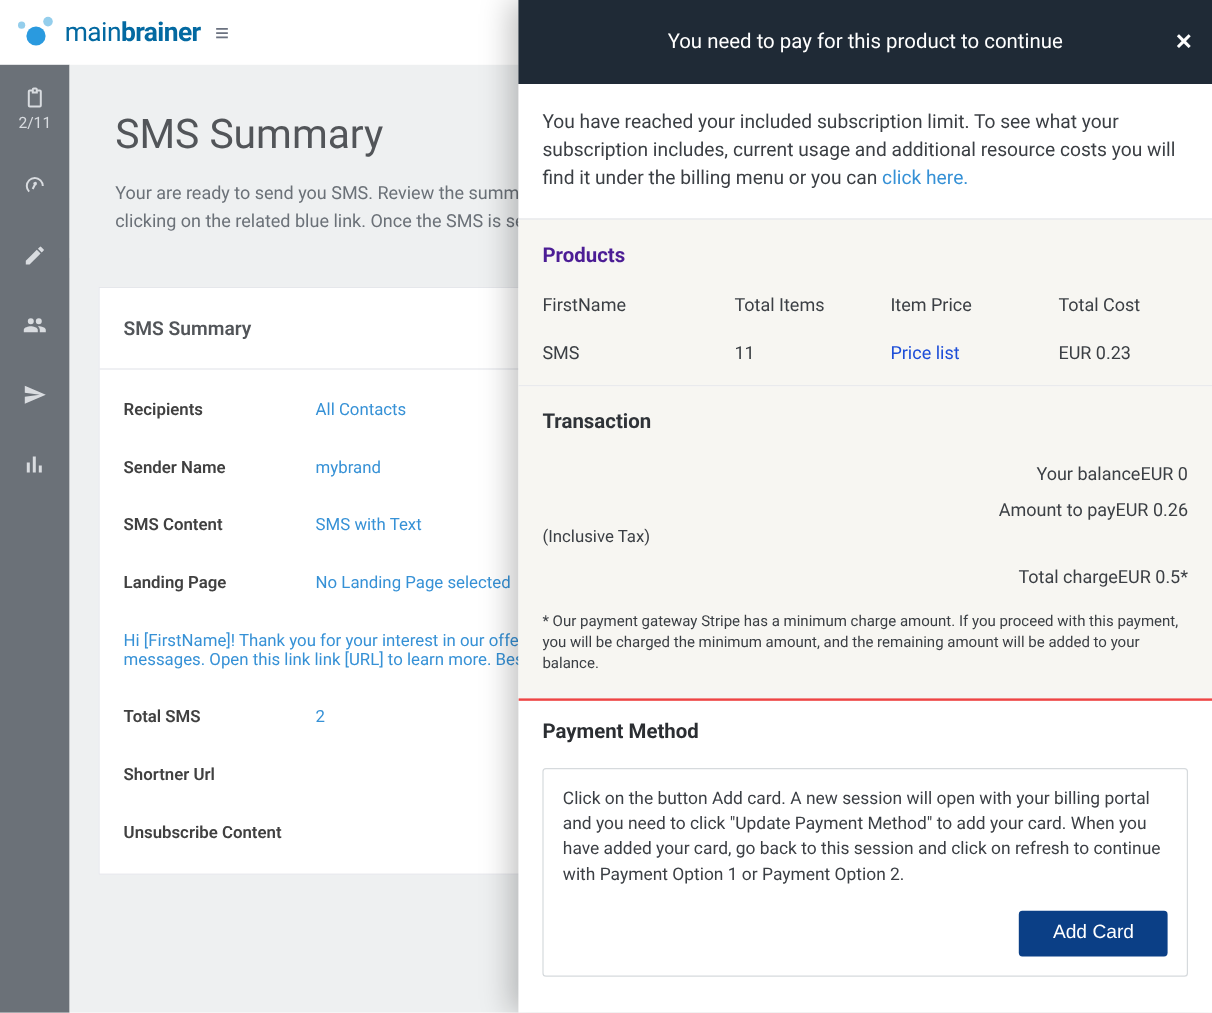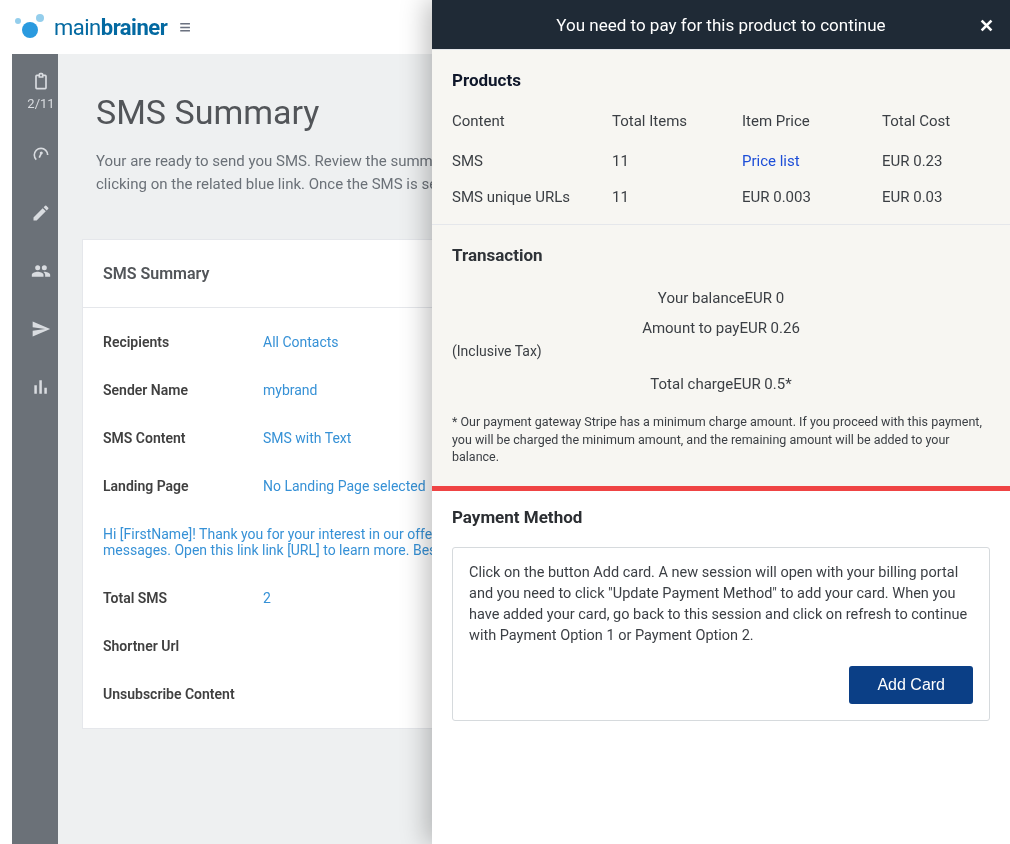--- a/index.html
+++ b/index.html
@@ -11,61 +11,61 @@
   .logo-wrap { display: flex; align-items: center; gap: 6px; }
   .logo-dots { display: inline-flex; position: relative; width: 36px; height: 30px; }
   .logo-dots .d1 { position:absolute; width:16px; height:16px; border-radius:50%; background:#2a9adf; left:10px; top:10px; }
   .logo-dots .d2 { position:absolute; width:8px; height:8px; border-radius:50%; background:#94ceec; left:24px; top:2px; }
   .logo-dots .d3 { position:absolute; width:6px; height:6px; border-radius:50%; background:#94ceec; left:3px; top:6px; }
   .logo-text { font-size: 22px; font-weight: 400; color:#0369a1; letter-spacing: -0.5px; }
   .logo-text b { font-weight: 700; }
   .hamburger-icon { color:#6b7280; font-size:20px; margin-left:12px; cursor:default; }
 
   
-  .leftbar { position:absolute; left:12px; top:54px; bottom:0; width:58px; background:#6b7178; display:flex; flex-direction:column; align-items:center; padding-top:18px; gap:34px; color:#d9dce0; }
+  .leftbar { position:absolute; left:0; top:54px; bottom:0; width:58px; background:#6b7178; display:flex; flex-direction:column; align-items:center; padding-top:18px; gap:34px; color:#d9dce0; }
   .leftbar .step-box { display:flex; flex-direction:column; align-items:center; color:#d9dce0; font-size:13px; }
   .leftbar .step-box svg { width:20px; height:20px; margin-bottom:4px; fill:#d9dce0; }
   .leftbar .nav-icon svg { width:20px; height:20px; fill:#d9dce0; }
 
   
   .main { position:absolute; left:58px; top:54px; right:0; bottom:0; background:#eef0f1; overflow:hidden; }
   .page-head { background:#eef0f1; padding: 38px 38px 20px; }
   .page-title { font-size:34px; font-weight:400; color:#525559; margin-bottom:18px; }
   .page-desc { font-size:15px; color:#6b7178; line-height:1.5; max-width:820px; }
 
   .card { margin: 24px 24px 0; background:#fff; border:1px solid #e5e7eb; }
   .card-head { padding:24px 20px; border-bottom:1px solid #e5e7eb; font-size:16px; font-weight:600; color:#525559; }
   .card-body { padding: 10px 0; }
   .row { display:flex; padding: 16px 20px; font-size:14px; }
   .row .label { width:160px; color:#404040; font-weight:600; }
   .row .value { flex:1; color:#2a9adf; }
   .linklike { color:#3691d6; }
 
   
   .drawer { position:absolute; top:0; right:0; bottom:0; width:578px; background:#fff; box-shadow: -6px 0 24px rgba(0,0,0,.25); display:flex; flex-direction:column; z-index:50; }
-  .drawer-header { background:#1f2a36; color:#fff; height:49px; display:flex; align-items:center; justify-content:center; position:relative; font-size:17px; }
+  .drawer-header { background:#1f2a36; color:#fff; height:70px; display:flex; align-items:center; justify-content:center; position:relative; font-size:17px; }
   .drawer-close { position:absolute; right:16px; top:50%; transform:translateY(-50%); color:#fff; font-size:18px; font-weight:700; cursor:pointer; }
   .drawer-scroll { flex:1; overflow:auto; }
   .drawer-intro { padding:20px 20px 22px; font-size:16px; line-height:1.45; color:#3b3f44; }
   .drawer-intro a { color:#3691d6; text-decoration:none; }
 
   .block { border-top:1px solid #e5e7eb; border-bottom:1px solid #e5e7eb; background:#f7f6f2; padding:20px 20px 8px; }
-  .block h3 { font-size:17px; font-weight:700; color:#0f172a; margin-bottom:16px; }
+  .block h3 { font-size:17px; font-weight:700; color:#4c1d95; margin-bottom:16px; }
   .tbl { width:100%; border-collapse:collapse; font-size:15px; color:#3b3f44; }
   .tbl th { text-align:left; font-weight:400; color:#3b3f44; padding:6px 0 14px; }
   .tbl td { padding:8px 0 10px; }
   .tbl .col1 { width:160px; }
   .tbl .col2 { width:130px; }
   .tbl .col3 { width:140px; }
   .tbl .col4 { text-align:left; }
   .price-link { color:#1d4ed8; }
 
-  .trans-block { background:#f7f6f2; padding:20px; border-bottom:5px solid #ef4444; }
+  .trans-block { background:#f7f6f2; padding:20px; border-bottom:2px solid #ef4444; }
   .trans-block h3 { font-size:17px; font-weight:700; margin-bottom:18px; color:#2f3338; }
-  .trow { display:flex; justify-content:center; padding:6px 0; font-size:15px; color:#3b3f44; }
+  .trow { display:flex; justify-content:flex-end; padding:6px 0; font-size:15px; color:#3b3f44; }
   .trow.bold { font-weight:400; }
   .subtle { font-size:14px; color:#3b3f44; }
   .fineprint { font-size:12.5px; color:#3b3f44; line-height:1.4; margin-top:14px; }
 
   .pm { padding:16px 20px 20px; }
   .pm h3 { font-size:17px; font-weight:700; color:#2b2e32; margin-bottom:20px; }
   .pm-sub { font-size:15px; margin-bottom:10px; color:#2e3135; font-weight:500; }
   .pm-desc { border:1px solid #d6dadd; border-radius:3px; padding:14px 16px 16px; font-size:14.5px; line-height:1.45; color:#3b3f44; }
   .pm-actions { display:flex; justify-content:flex-end; margin-top:20px; }
   .btn-primary { background:#0b3f86; color:#fff; border:none; padding:10px 28px; font-size:16px; border-radius:3px; cursor:pointer; }
@@ -163,45 +163,42 @@
     </div>
   </div>
 </div>
 
 <div class="drawer">
   <div class="drawer-header">
     <span>You need to pay for this product to continue</span>
     <span class="drawer-close">✕</span>
   </div>
   <div class="drawer-scroll">
+    <div class="drawer-intro">
+      <span>You have reached your included subscription limit. To see what your subscription includes, current usage and additional resource costs you will find it under the billing menu or you can </span><a href="#">click here.</a>
+    </div>
 
     <div class="block">
       <h3>Products</h3>
       <table class="tbl">
         <thead>
           <tr>
-            <th class="col1">Content</th>
+            <th class="col1">FirstName</th>
             <th class="col2">Total Items</th>
             <th class="col3">Item Price</th>
             <th class="col4">Total Cost</th>
           </tr>
         </thead>
         <tbody>
           <tr>
             <td class="col1">SMS</td>
             <td class="col2">11</td>
             <td class="col3"><span class="price-link">Price list</span></td>
             <td class="col4">EUR 0.23</td>
           </tr>
-          <tr>
-            <td class="col1">SMS unique URLs</td>
-            <td class="col2">11</td>
-            <td class="col3">EUR 0.003</td>
-            <td class="col4">EUR 0.03</td>
-          </tr>
         </tbody>
       </table>
     </div>
 
     <div class="trans-block">
       <h3>Transaction</h3>
       <div class="trow">
         <span>Your balance</span>
         <span>EUR 0</span>
       </div>

